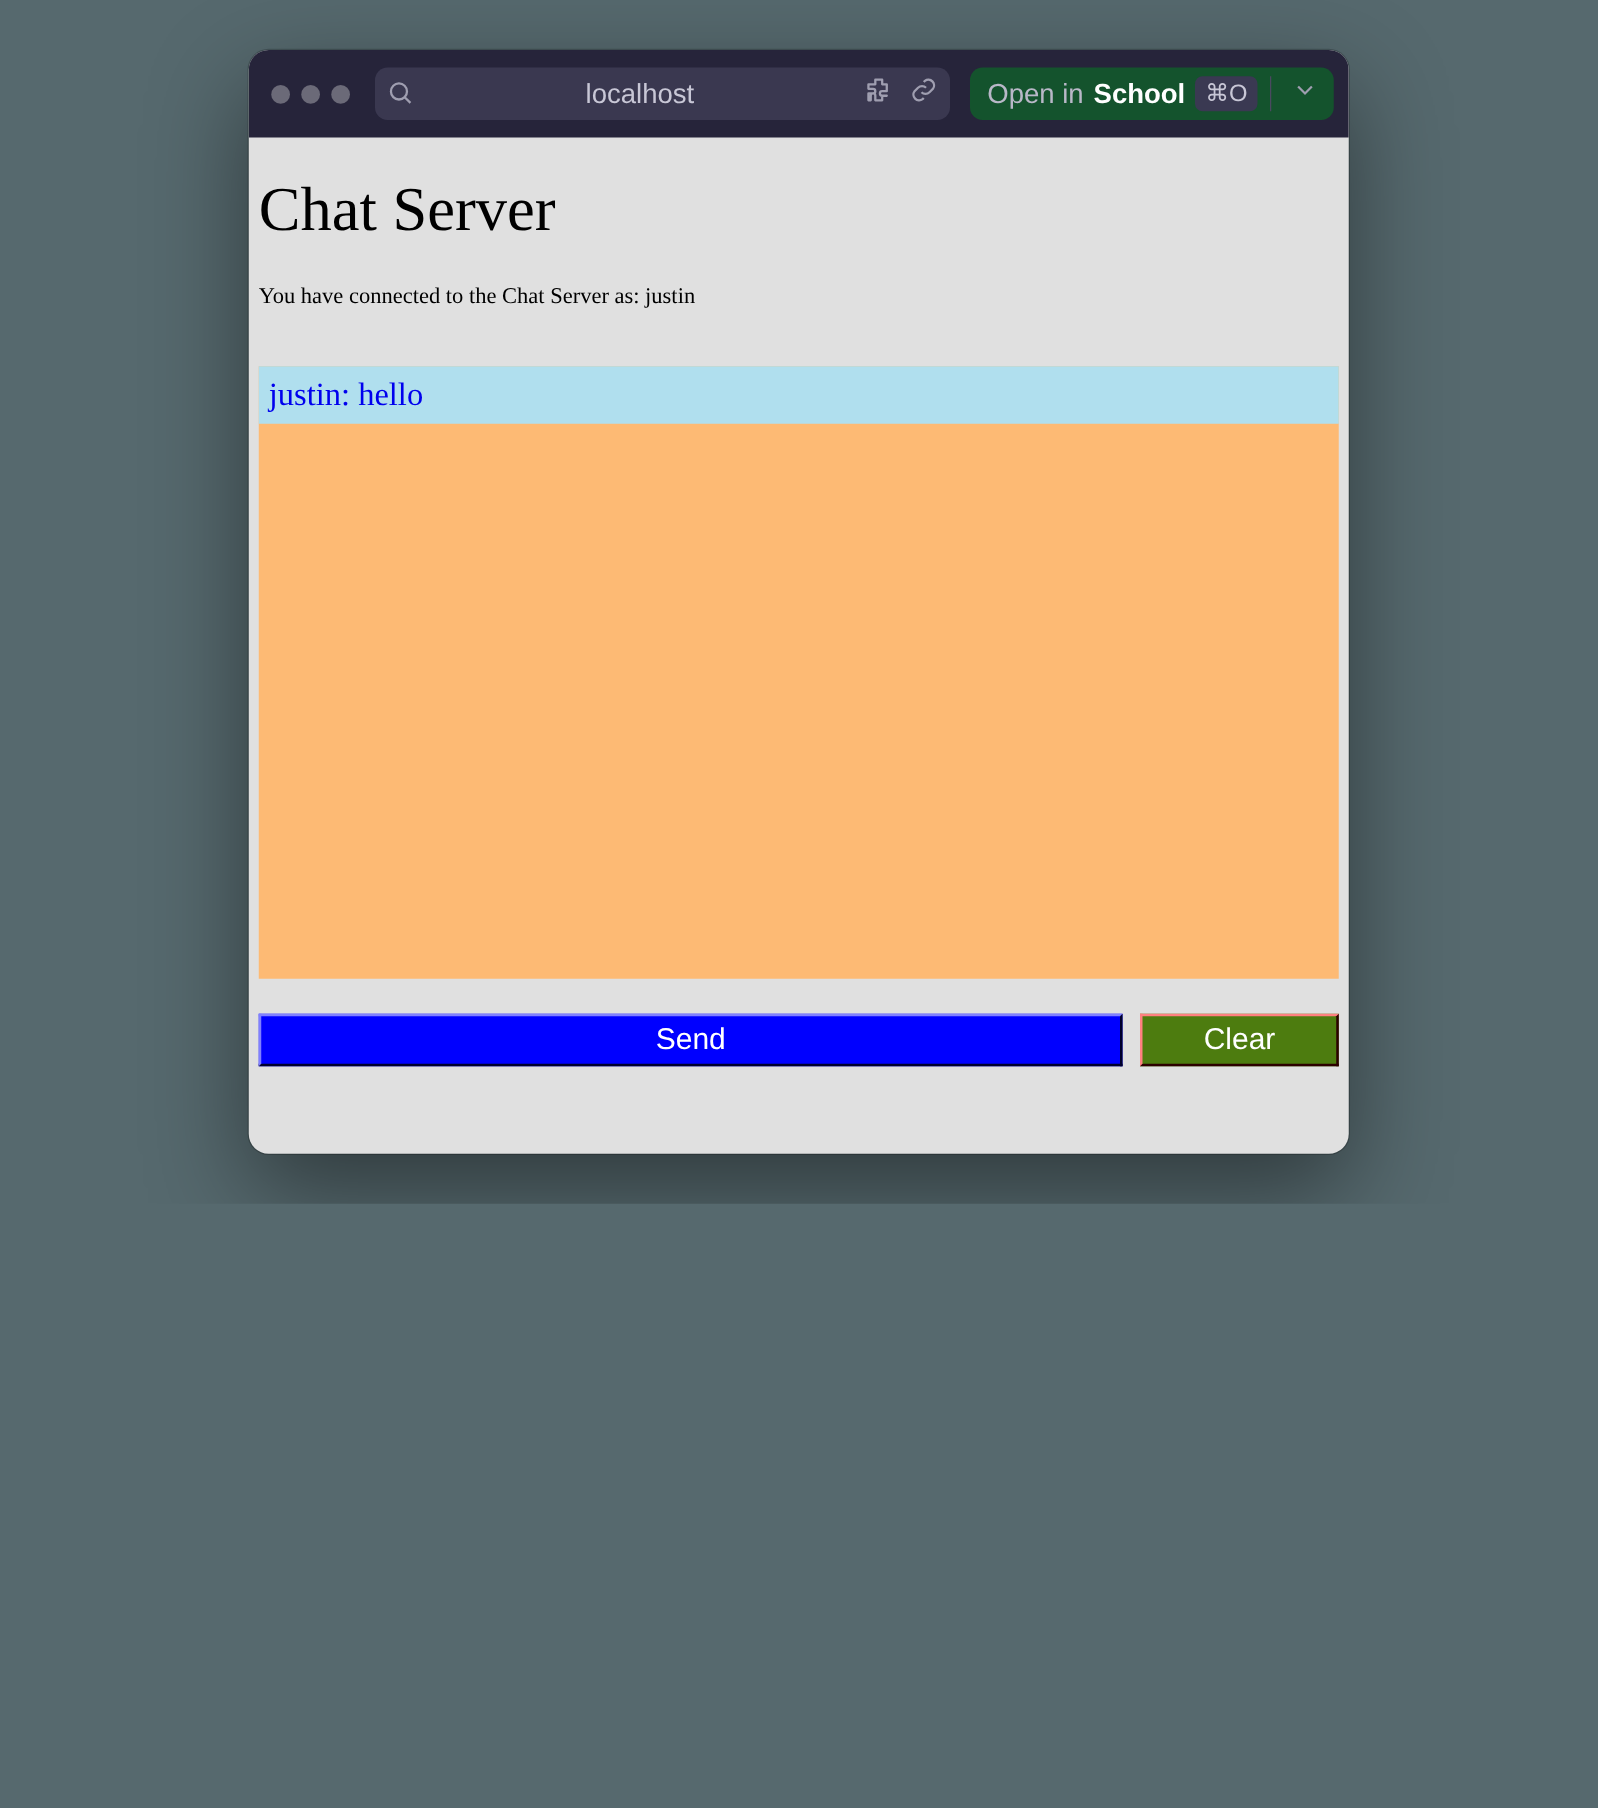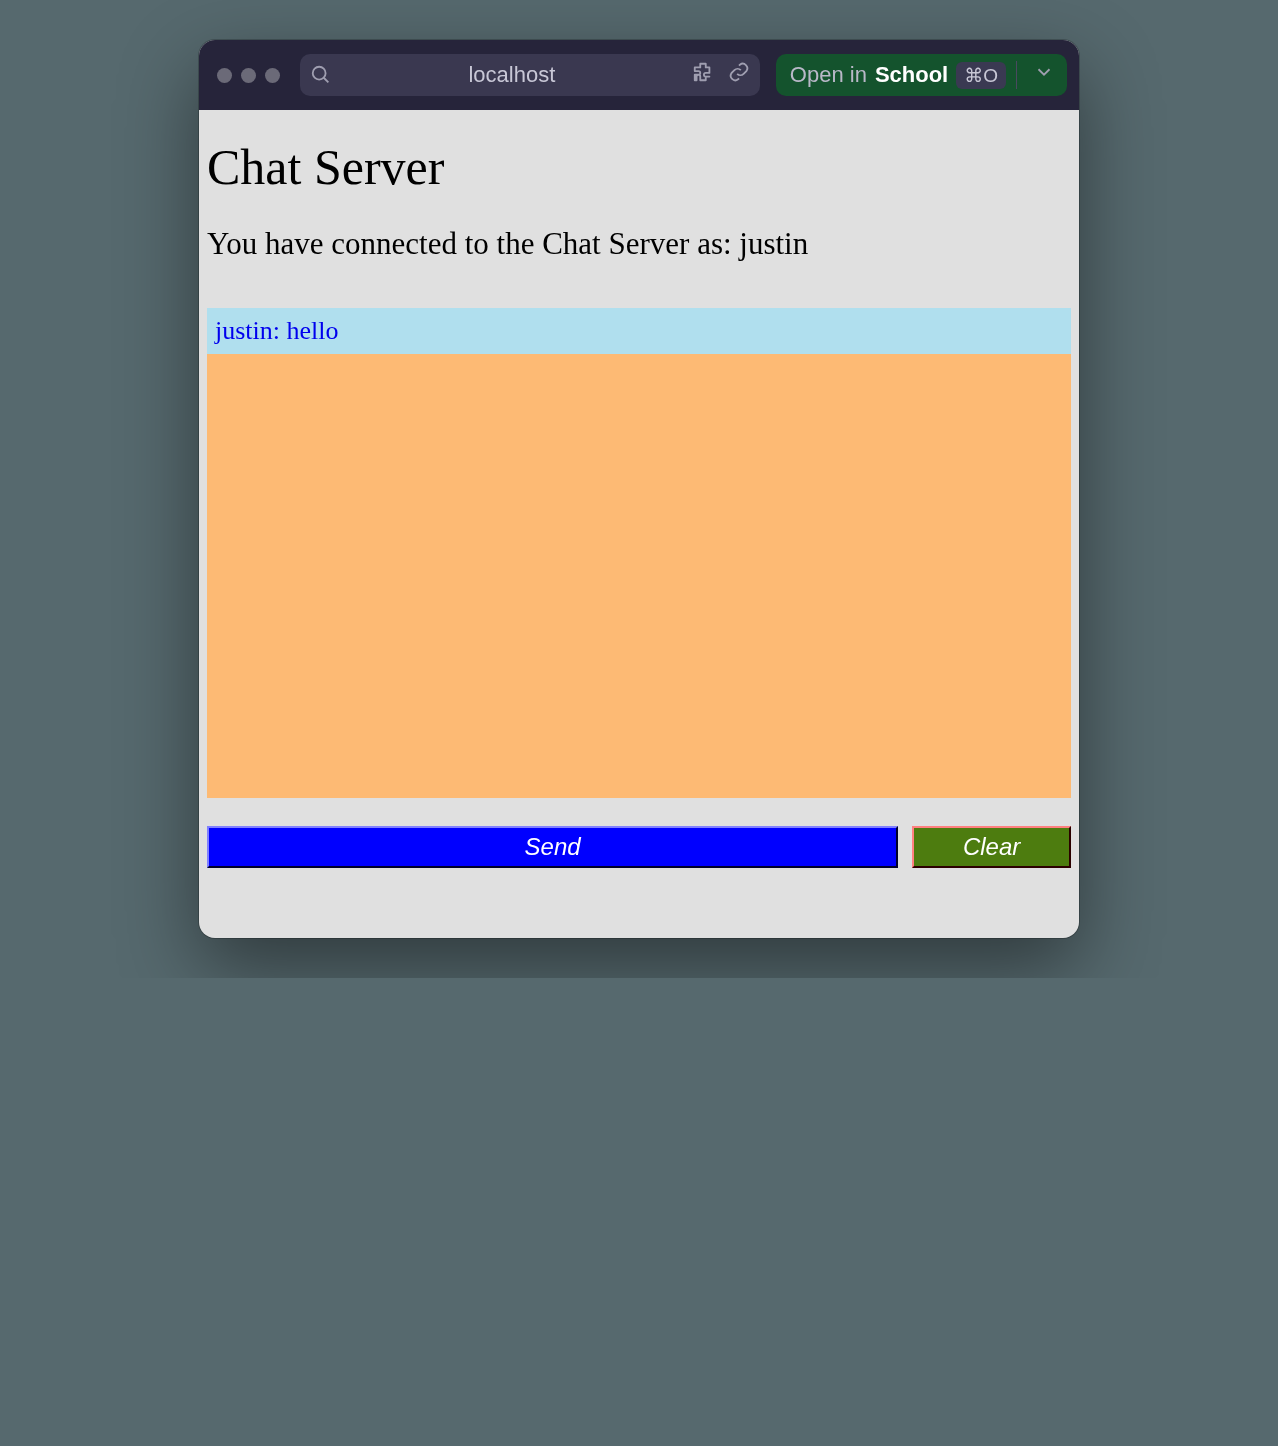--- a/index.html
+++ b/index.html
@@ -79,21 +79,21 @@
       padding: 8px 8px 70px 8px;
     }
     h1 {
       font-family: 'Times New Roman', Georgia, serif;
       font-weight: 400;
       font-size: 50px;
       margin: 20px 0 30px 0;
     }
     .status {
       font-family: 'Times New Roman', Georgia, serif;
-      font-size: 31px;
+      font-size: 18px;
       margin-bottom: 46px;
     }
     .chatbox {
       background: #fdba74;
       height: 490px;
       width: 100%;
       margin-top: 36px;
     }
     .msg {
       background: #b0dfee;
@@ -121,21 +121,20 @@
       margin-top: 28px;
     }
     .btn {
       font-family: -apple-system, Helvetica, Arial, sans-serif;
       font-size: 24px;
       color: #fff;
       border: 2px outset;
       height: 42px;
       cursor: pointer;
       text-align: center;
-      font-style: italic;
     }
     .btn.send { flex: 0 0 80%; background:#0000ff; border-color:#8080ff #000080 #000080 #8080ff; }
     .btn.clear { flex:1; background:#4d7c0f; border-color:#ff8080 #800000 #800000 #ff8080; }
   </style>
 </head>
 <body>
 
 <div class="window">
   <div class="titlebar">
     <div class="traffic">

